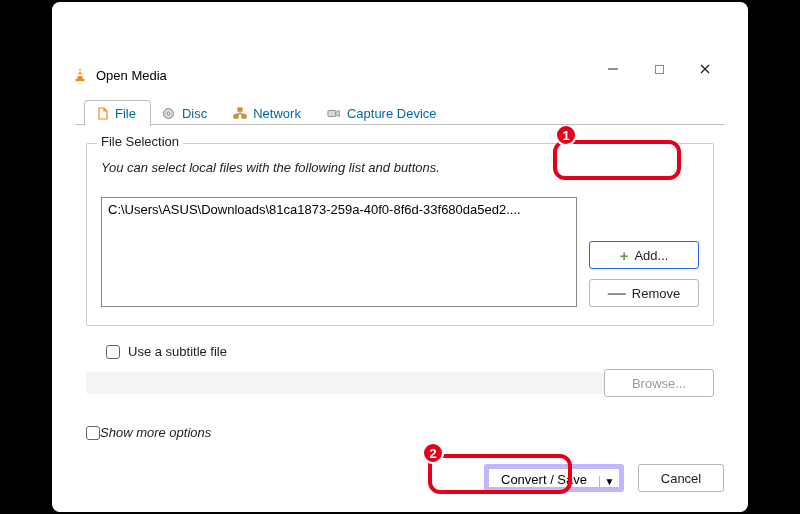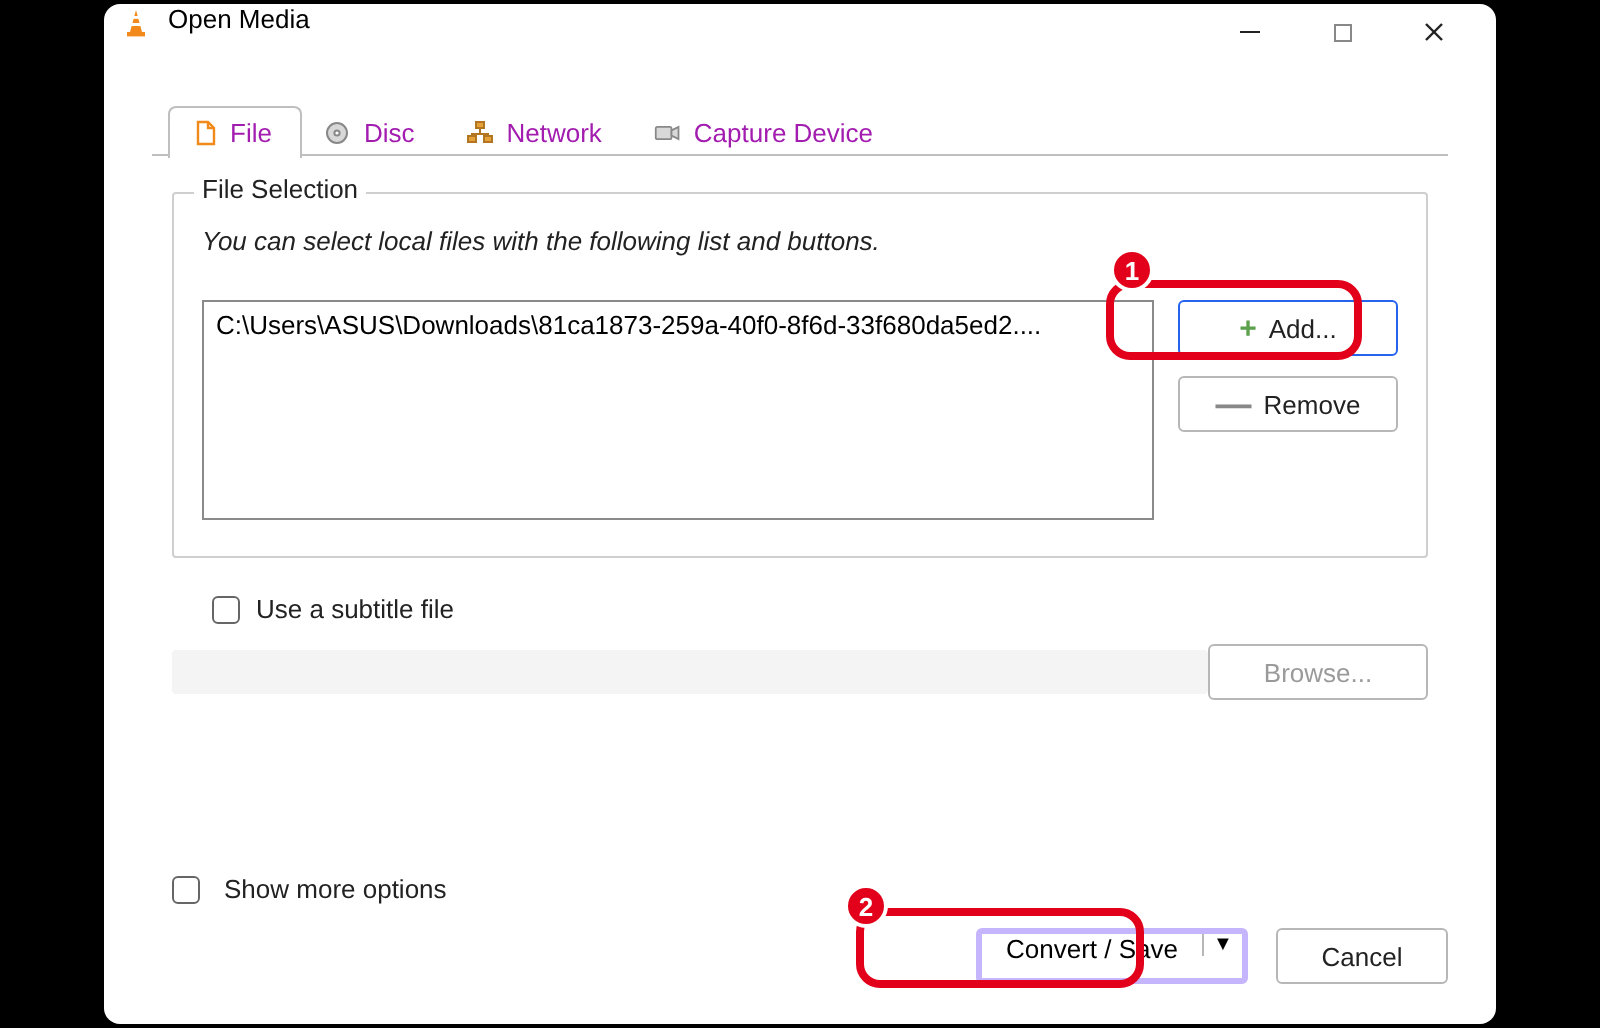--- a/index.html
+++ b/index.html
@@ -5,55 +5,55 @@
   * { box-sizing: border-box; font-family: "Segoe UI", Tahoma, sans-serif; }
   html,body { margin:0; padding:0; }
   body { width:800px; height:514px; background:#000; position:relative; overflow:hidden; }
 
   .window {
     position:absolute; left:52px; top:2px; width:696px; height:510px;
     background:#ffffff; border-radius:8px; display:flex; flex-direction:column;
   }
 
   
-  .titlebar { height:34px; display:flex; align-items:flex-start; padding:0 8px; }
+  .titlebar { height:34px; display:flex; align-items:flex-end; padding:0 20px;margin-top:47px; }
   .vlc-cone { width:16px; height:16px; margin-right:8px; margin-top:2px; }
   .title-text { font-size:13px; color:#000; }
   .win-controls { margin-left:auto; display:flex; gap:0; }
   .win-btn { width:46px; height:28px; display:flex; align-items:center; justify-content:center; font-size:12px; color:#222; }
   .win-btn svg { display:block; }
 
   
   .content { flex:0 0 auto; padding:12px 24px 0 24px; }
 
   
   .tabs { display:flex; align-items:flex-end; height:30px; position:relative; padding-left:8px;}
   .tab {
     display:flex; align-items:center; gap:6px;
-    padding:5px 14px 5px 10px; font-size:13px; color:#a21caf;
+    padding:5px 14px 5px 10px; font-size:13px; color:#0369a1;
     border:1px solid transparent; border-bottom:none; position:relative; top:1px;
     border-top-left-radius:4px; border-top-right-radius:4px;
   }
   .tab.active { background:#ffffff; border-color:#bfbfbf; z-index:2; }
   .tab:not(.active) { background:transparent; }
   .tab .ticon { width:14px; height:14px; display:flex; align-items:center; justify-content:center; }
   .tab-underline { position:absolute; left:0; right:0; bottom:0; height:1px; background:#bfbfbf; z-index:1;}
 
   
   .groupbox {
     margin:18px 10px 0 10px; border:1px solid #cfcfcf; border-radius:2px;
     padding:16px 14px 18px 14px; position:relative;
   }
   .group-legend {
     position:absolute; top:-10px; left:10px; background:#fff; padding:0 4px;
     font-size:13px; color:#222;
   }
   .hint { font-size:13px; color:#222; margin-bottom:10px;font-style:italic; }
 
-  .file-row { display:flex; gap:12px; align-items:flex-start;margin-top:22px; }
+  .file-row { display:flex; gap:12px; align-items:flex-end;margin-top:22px; }
   .file-list {
     flex:1; height:110px; border:1px solid #8a8a8a; background:#fff;
     padding:4px 6px; font-size:13px; color:#000; overflow:hidden;
     white-space:nowrap;
   }
   .side-btns { width:110px; display:flex; flex-direction:column; gap:10px; }
   .btn {
     height:28px; border:1px solid #b7b7b7; background:#fff; border-radius:3px;
     font-size:13px; color:#222; display:flex; align-items:center; justify-content:center; gap:6px;
     padding:0 8px;
@@ -68,25 +68,25 @@
   .sub-path-row { display:flex; align-items:center; margin:10px 10px 0 10px; }
   .sub-path {
     flex:1; height:22px; background:#f4f4f4; border-radius:2px;
   }
   .browse-btn { width:110px; }
 
   
   .bottom {
     position:absolute; left:24px; right:24px; bottom:20px;
   }
-  .more-row { display:flex; align-items:center; gap:12px; margin-bottom:12px; margin-left:10px;}
+  .more-row { display:flex; align-items:center; gap:0; margin-bottom:24px; margin-left:10px;font-style:italic;}
   .action-row { display:flex; justify-content:flex-end; gap:14px; align-items:center; }
   .split-btn {
-    height:28px; border:3px solid #c4b5fd; border-radius:3px; background:#fff;
-    display:flex; align-items:flex-start; overflow:hidden;
+    height:28px; border:5px solid #c4b5fd; border-radius:3px; background:#fff;
+    display:flex; align-items:flex-end; overflow:hidden;
   }
   .split-main { padding:0 12px; display:flex; align-items:center; font-size:13px; }
   .split-drop { width:20px; border-left:1px solid #b7b7b7; display:flex; align-items:center; justify-content:center; font-size:10px; }
   .cancel-btn { width:86px; }
 
   
   .callout {
     position:absolute; border:4px solid #e2001a; border-radius:12px; pointer-events:none;
   }
   .badge {

